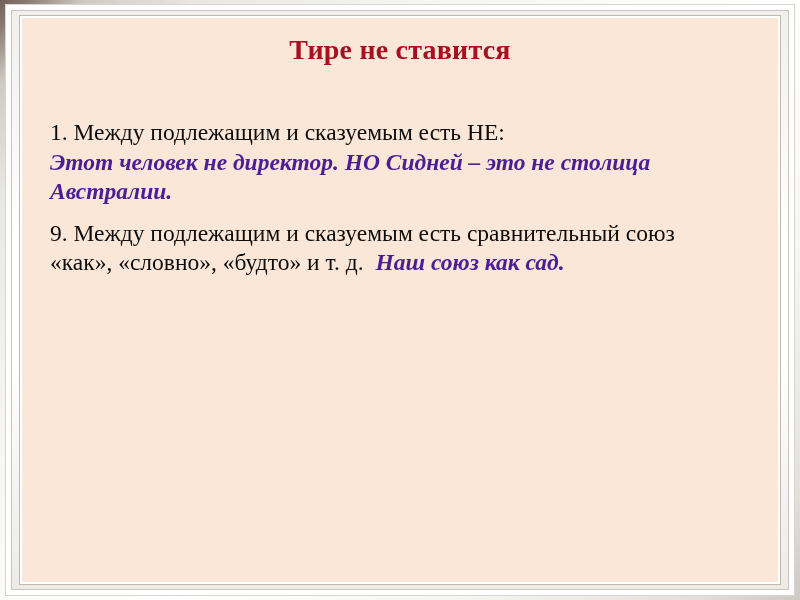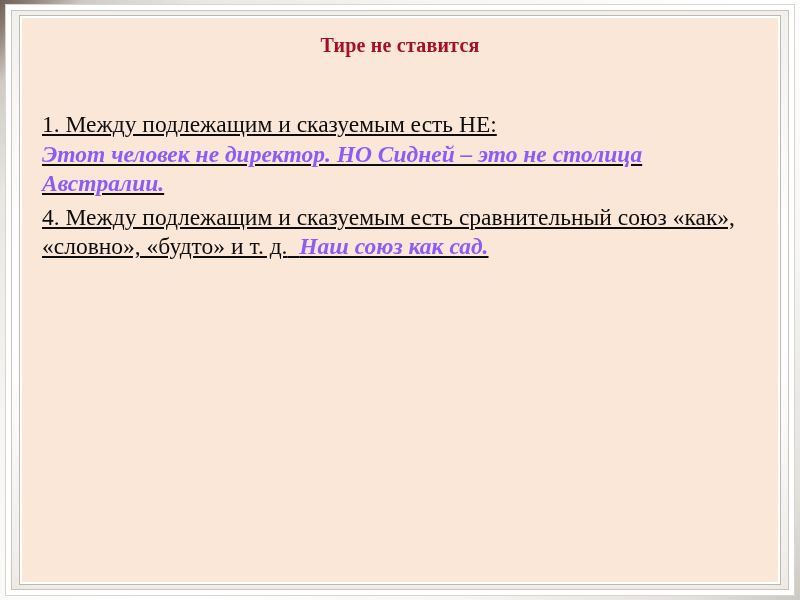--- a/index.html
+++ b/index.html
@@ -59,43 +59,42 @@
   }
 
   
   .title {
     position: absolute;
     left: 0; top: 16px;
     width: 756px;
     text-align: center;
     font-family: "Liberation Serif", "DejaVu Serif", serif;
     font-weight: bold;
-    font-size: 20px;
+    font-size: 28px;
     color: #a81022;
     letter-spacing: 0.2px;
   }
 
   
   .body-block {
     position: absolute;
     left: 16px;
     top: 88px;
     width: 716px;
     font-family: "Liberation Serif", "DejaVu Serif", serif;
     font-size: 23.5px;
     line-height: 29.5px;
     color: #0d0d0d;
     text-align: left;
   }
   .para {
-    margin: 4px;
-    text-decoration: underline;
+    margin: 12px;
   }
   .ex {
-    color: #8b5cf6;
+    color: #4c1d95;
     font-weight: bold;
     font-style: italic;
   }
   .gap-sm::before {
     content: "\00a0\00a0";
   }
 </style>
 </head>
 <body>
 
@@ -105,17 +104,17 @@
 <div class="slide-frame-inner2"></div>
 
 <div class="canvas">
 
   <div class="title"><span>Тире не ставится</span></div>
 
   <div class="body-block">
 
     <p class="para"><span>1. Между подлежащим и сказуемым есть НЕ:</span><br><span class="ex">Этот человек не директор. НО Сидней – это не столица Австралии.</span></p>
 
-    <p class="para"><span>4. Между подлежащим и сказуемым есть сравнительный союз «как», «словно», «будто» и т. д.</span><span class="gap-sm"></span><span class="ex">Наш союз как сад.</span></p>
+    <p class="para"><span>9. Между подлежащим и сказуемым есть сравнительный союз «как», «словно», «будто» и т. д.</span><span class="gap-sm"></span><span class="ex">Наш союз как сад.</span></p>
 
 
   </div>
 </div>
 
 </body></html>

